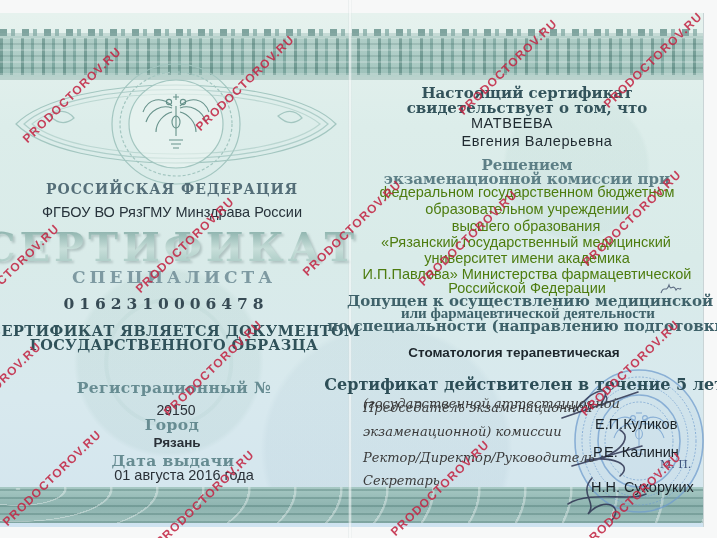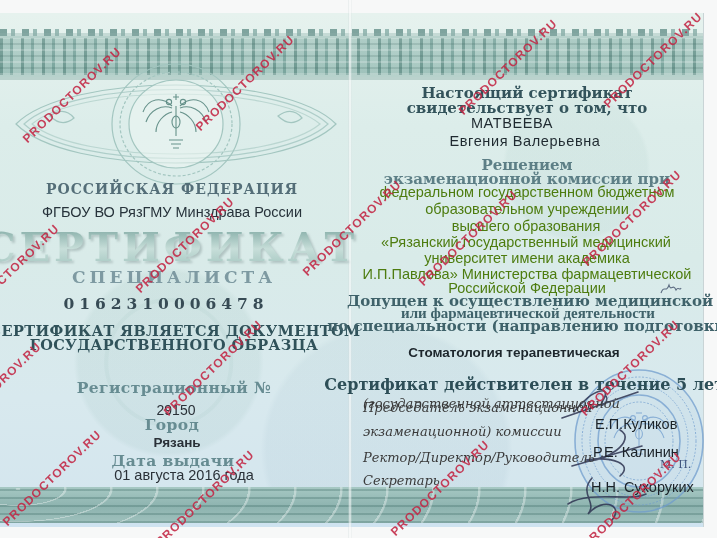--- a/index.html
+++ b/index.html
@@ -177,21 +177,21 @@
 <div class="t c serif lbl-teal" style="left:174px;top:378px;">Регистрационный №</div>
 <div class="t c sans val-dark" style="left:176px;top:402px;">29150</div>
 <div class="t c serif lbl-teal" style="left:172px;top:415px;">Город</div>
 <div class="t c sans val-dark" style="left:177px;top:435px;font-weight:bold;font-size:13.5px;">Рязань</div>
 <div class="t c serif lbl-teal" style="left:173px;top:451px;">Дата выдачи</div>
 <div class="t c sans val-dark" style="left:184px;top:467px;font-size:14.5px;">01 августа 2016 года</div>
 
 <div class="t c serif intro" style="left:527px;top:84px;">Настоящий сертификат</div>
 <div class="t c serif intro" style="left:527px;top:99px;">свидетельствует о том, что</div>
 <div class="t c sans holder" style="left:512px;top:115px;">МАТВЕЕВА</div>
-<div class="t c sans holder" style="left:525px;top:133px;">Евгения  Валерьевна</div>
+<div class="t c sans holder" style="left:537px;top:133px;">Евгения  Валерьевна</div>
 <div class="t c serif dec" style="left:527px;top:156px;">Решением</div>
 <div class="t c serif dec" style="left:527px;top:170px;">экзаменационной комиссии при</div>
 
 <div class="t c sans r-line" style="left:527px;top:184px;">федеральном государственном бюджетном</div>
 <div class="t c sans r-line" style="left:527px;top:201px;">образовательном учреждении</div>
 <div class="t c sans r-line" style="left:526px;top:218px;text-align:center;">высшего образования</div>
 <div class="t c sans r-line" style="left:526px;top:234px;">«Рязанский государственный медицинский</div>
 <div class="t c sans r-line" style="left:527px;top:250px;">университет имени академика</div>
 <div class="t c sans r-line" style="left:527px;top:266px;">И.П.Павлова» Министерства фармацевтической</div>
 <div class="t c sans r-line" style="left:527px;top:280px;">Российской Федерации</div>

